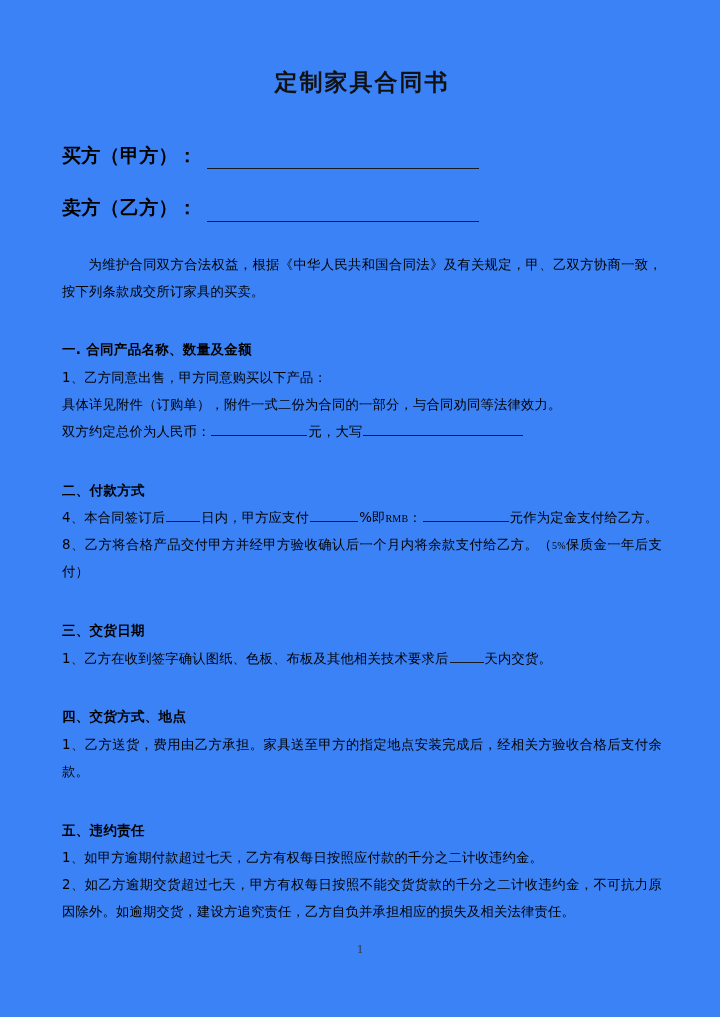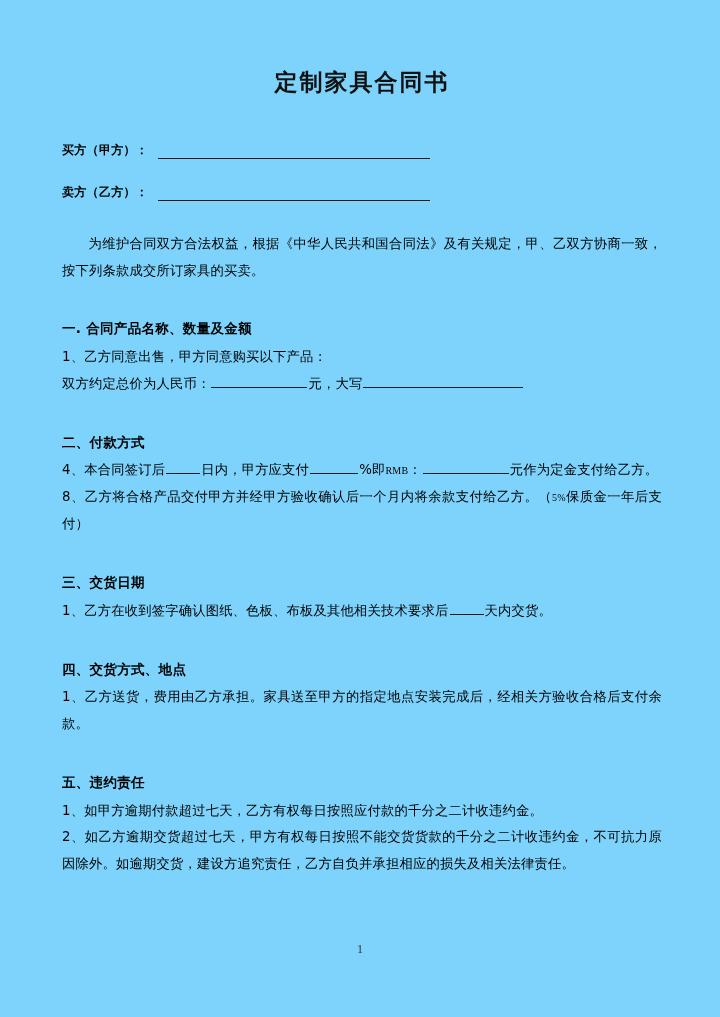--- a/index.html
+++ b/index.html
@@ -9,21 +9,21 @@
     background: #ffffff;
   }
   body {
     font-family: "DejaVu Sans", "Liberation Sans", sans-serif;
     color: #000000;
   }
   #page {
     position: relative;
     width: 720px;
     height: 1017px;
-    background: #7dd3fc;
+    background: #3b82f6;
     overflow: hidden;
     box-sizing: border-box;
   }
   #content {
     position: absolute;
     left: 62px;
     top: 0;
     width: 600px;
   }
 
@@ -37,21 +37,21 @@
     line-height: 1.25;
     color: #111111;
   }
 
   .party-block {
     margin-top: 44px;
   }
   .party-line {
     display: flex;
     align-items: flex-end;
-    font-size: 12px;
+    font-size: 19px;
     font-weight: bold;
     line-height: 1.5;
     margin-bottom: 24px;
     letter-spacing: 0.3px;
   }
   .party-label {
     white-space: nowrap;
   }
   .party-rule {
     flex: 0 0 272px;
@@ -134,20 +134,21 @@
         <span class="party-rule"></span>
       </div>
     </div>
 
     <p class="para indent preamble">为维护合同双方合法权益，根据《中华人民共和国合同法》及有关规定，甲、乙双方协商一致，按下列条款成交所订家具的买卖。</p>
 
     <div id="sections">
         <div class="section">
           <h2 class="section-heading">一. 合同产品名称、数量及金额</h2>
           <p class="para"><span class="">1、乙方同意出售，甲方同意购买以下产品：</span></p>
+          <p class="para"><span class="">具体详见附件（订购单），附件一式二份为合同的一部分，与合同劝同等法律效力。</span></p>
           <p class="para"><span class="">双方约定总价为人民币：</span><span class="blank blank-l"></span><span class="">元，大写</span><span class="blank blank-xl"></span></p>
         </div>
         <div class="section">
           <h2 class="section-heading">二、付款方式</h2>
           <p class="para"><span class="">4、本合同签订后</span><span class="blank blank-xs"></span><span class="">日内，甲方应支付</span><span class="blank blank-s"></span><span class="">%即</span><span class="latin">RMB</span><span class="">：</span><span class="blank blank-m"></span><span class="">元作为定金支付给乙方。</span></p>
           <p class="para"><span class="">8、乙方将合格产品交付甲方并经甲方验收确认后一个月内将余款支付给乙方。（</span><span class="latin">5%</span><span class="">保质金一年后支付）</span></p>
         </div>
         <div class="section">
           <h2 class="section-heading">三、交货日期</h2>
           <p class="para"><span class="">1、乙方在收到签字确认图纸、色板、布板及其他相关技术要求后</span><span class="blank blank-xs"></span><span class="">天内交货。</span></p>

